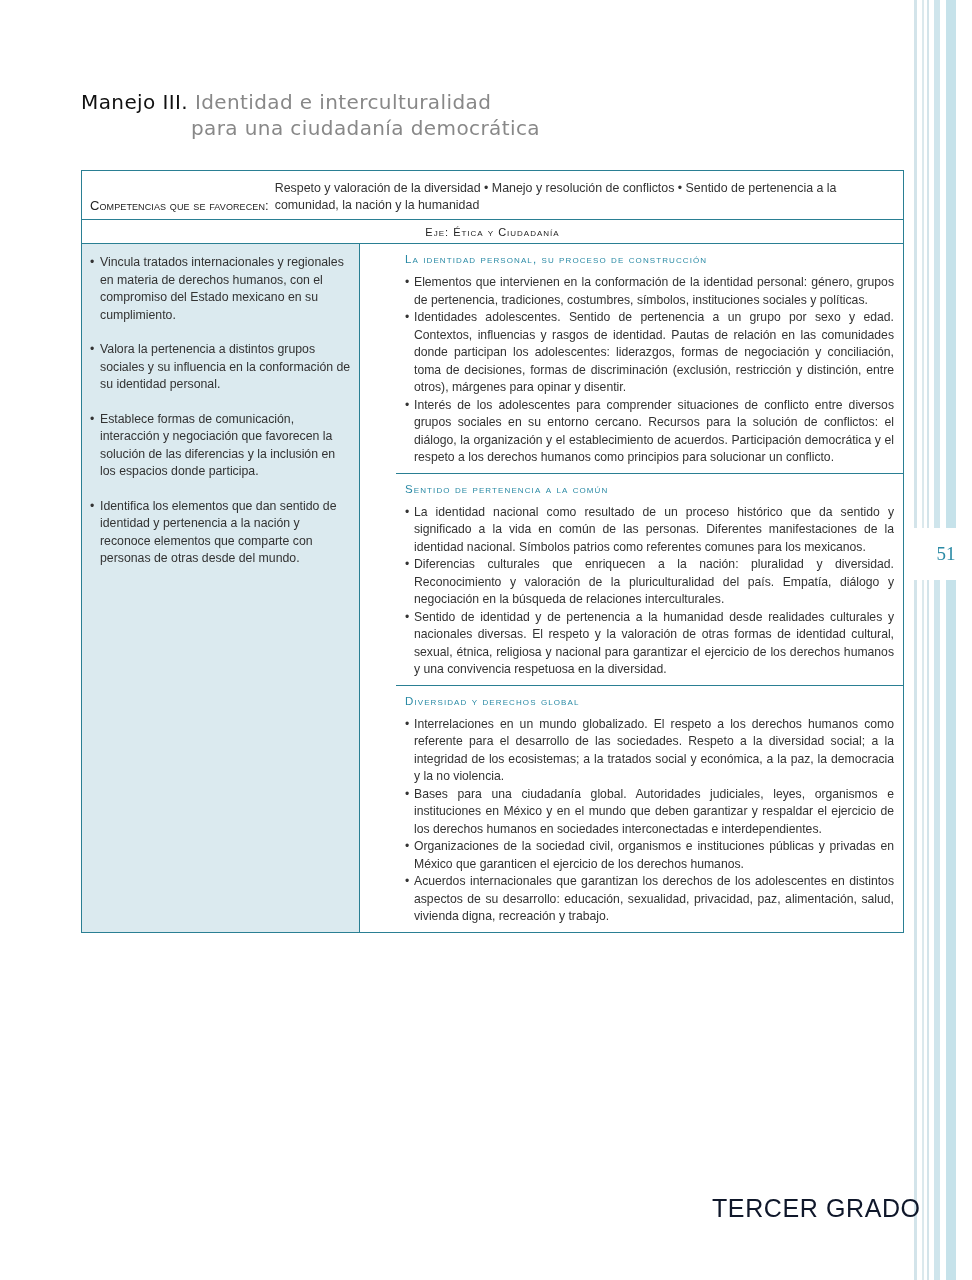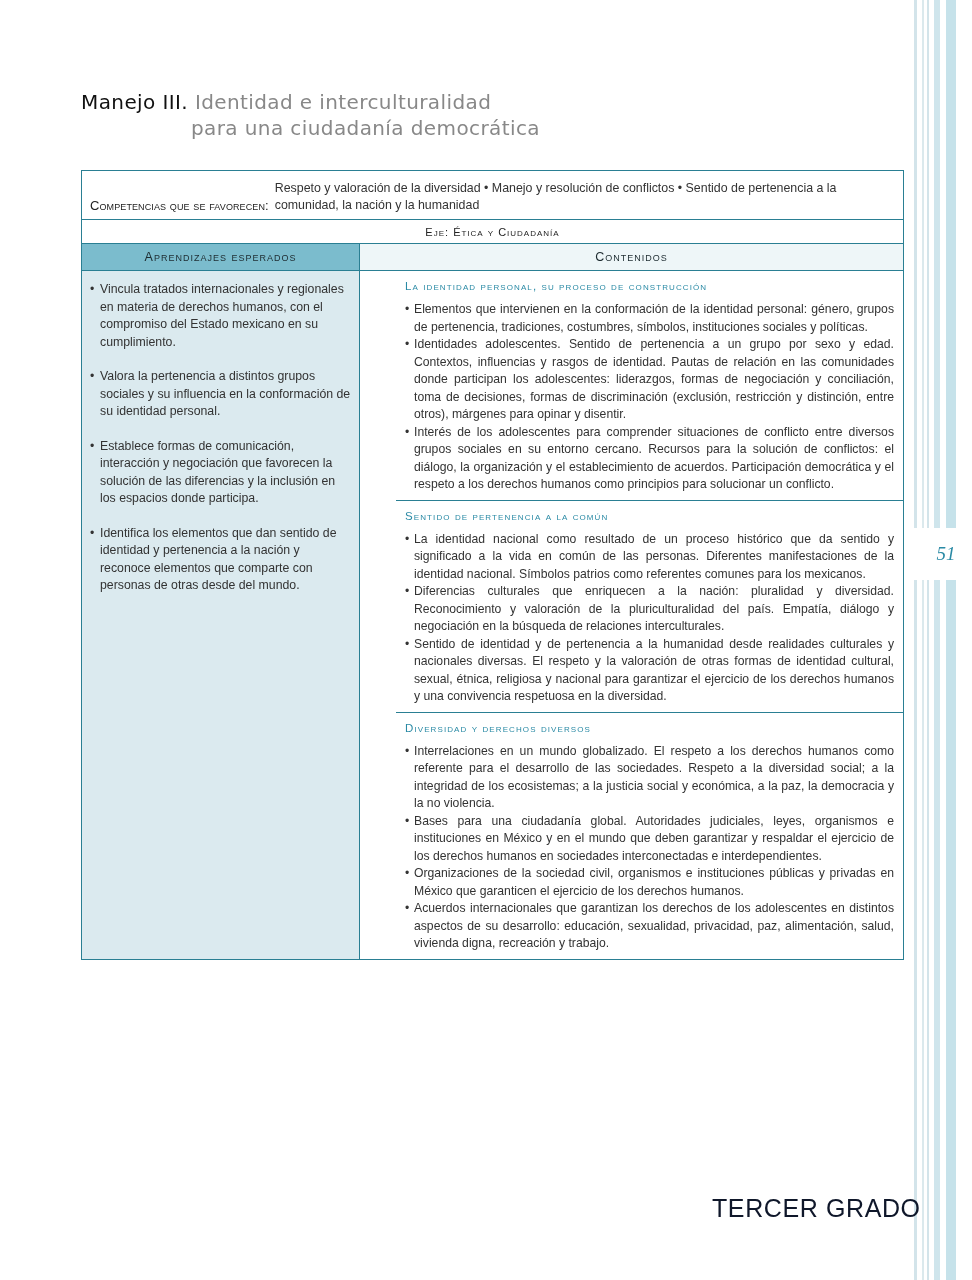--- a/index.html
+++ b/index.html
@@ -11,21 +11,20 @@
   }
   .stripes { position: absolute; top: 0; right: 0; width: 62px; height: 1280px; }
   .stripe { position: absolute; top: 0; height: 1280px; }
   .page-num-box {
     position: absolute; left: 912px; top: 528px; width: 60px; height: 52px;
     background: #ffffff; display: flex; align-items: center; justify-content: center;
   }
   .page-num {
     font-family: "Liberation Serif", serif; font-size: 19px; color: #2a8aa5;
     margin-left: 8px;
-    font-style: italic;
   }
   .title {
     position: absolute; left: 81px; top: 89px;
     font-family: "DejaVu Sans", sans-serif; font-size: 20px; line-height: 26px;
     color: #888888; letter-spacing: 0.4px;
   }
   .title .bloque { color: #111111; }
   .title .line2 { display: block; padding-left: 110px; }
 
   table.main {
@@ -101,24 +100,20 @@
       <div class="comp-wrap">
         <span class="comp-label">Competencias que se favorecen:</span>
         <span class="comp-text">Respeto y valoración de la diversidad • Manejo y resolución de conflictos • Sentido de pertenencia a la comunidad, la nación y la humanidad</span>
       </div>
     </td>
   </tr>
   <tr>
     <td colspan="2" class="eje-cell">Eje: Ética y Ciudadanía</td>
   </tr>
   <tr>
-    <td class="head-left">Aprendizajes esperados</td>
-    <td class="head-right">Contenidos</td>
-  </tr>
-  <tr>
     <td class="left-col">
       <div class="apr-item">
         <span class="bullet">•</span>
         <span>Vincula tratados internacionales y regionales en materia de derechos humanos, con el compromiso del Estado mexicano en su cumplimiento.</span>
       </div>
       <div class="apr-item">
         <span class="bullet">•</span>
         <span>Valora la pertenencia a distintos grupos sociales y su influencia en la conformación de su identidad personal.</span>
       </div>
       <div class="apr-item">
@@ -137,22 +132,22 @@
         <div class="cont-item"><span class="bullet">•</span><span>Identidades adolescentes. Sentido de pertenencia a un grupo por sexo y edad. Contextos, influencias y rasgos de identidad. Pautas de relación en las comunidades donde participan los adolescentes: liderazgos, formas de negociación y conciliación, toma de decisiones, formas de discriminación (exclusión, restricción y distinción, entre otros), márgenes para opinar y disentir.</span></div>
         <div class="cont-item"><span class="bullet">•</span><span>Interés de los adolescentes para comprender situaciones de conflicto entre diversos grupos sociales en su entorno cercano. Recursos para la solución de conflictos: el diálogo, la organización y el establecimiento de acuerdos. Participación democrática y el respeto a los derechos humanos como principios para solucionar un conflicto.</span></div>
       </div>
       <div class="sec">
         <div class="sec-title">Sentido de pertenencia a la común</div>
         <div class="cont-item"><span class="bullet">•</span><span>La identidad nacional como resultado de un proceso histórico que da sentido y significado a la vida en común de las personas. Diferentes manifestaciones de la identidad nacional. Símbolos patrios como referentes comunes para los mexicanos.</span></div>
         <div class="cont-item"><span class="bullet">•</span><span>Diferencias culturales que enriquecen a la nación: pluralidad y diversidad. Reconocimiento y valoración de la pluriculturalidad del país. Empatía, diálogo y negociación en la búsqueda de relaciones interculturales.</span></div>
         <div class="cont-item"><span class="bullet">•</span><span>Sentido de identidad y de pertenencia a la humanidad desde realidades culturales y nacionales diversas. El respeto y la valoración de otras formas de identidad cultural, sexual, étnica, religiosa y nacional para garantizar el ejercicio de los derechos humanos y una convivencia respetuosa en la diversidad.</span></div>
       </div>
       <div class="sec">
-        <div class="sec-title">Diversidad y derechos diversos</div>
-        <div class="cont-item"><span class="bullet">•</span><span>Interrelaciones en un mundo globalizado. El respeto a los derechos humanos como referente para el desarrollo de las sociedades. Respeto a la diversidad social; a la integridad de los ecosistemas; a la justicia social y económica, a la paz, la democracia y la no violencia.</span></div>
+        <div class="sec-title">Diversidad y derechos global</div>
+        <div class="cont-item"><span class="bullet">•</span><span>Interrelaciones en un mundo globalizado. El respeto a los derechos humanos como referente para el desarrollo de las sociedades. Respeto a la diversidad social; a la integridad de los ecosistemas; a la tratados social y económica, a la paz, la democracia y la no violencia.</span></div>
         <div class="cont-item"><span class="bullet">•</span><span>Bases para una ciudadanía global. Autoridades judiciales, leyes, organismos e instituciones en México y en el mundo que deben garantizar y respaldar el ejercicio de los derechos humanos en sociedades interconectadas e interdependientes.</span></div>
         <div class="cont-item"><span class="bullet">•</span><span>Organizaciones de la sociedad civil, organismos e instituciones públicas y privadas en México que garanticen el ejercicio de los derechos humanos.</span></div>
         <div class="cont-item"><span class="bullet">•</span><span>Acuerdos internacionales que garantizan los derechos de los adolescentes en distintos aspectos de su desarrollo: educación, sexualidad, privacidad, paz, alimentación, salud, vivienda digna, recreación y trabajo.</span></div>
       </div>
     </td>
   </tr>
 </tbody>
   </table>
 
 <div class="footer-grade">TERCER GRADO</div>

